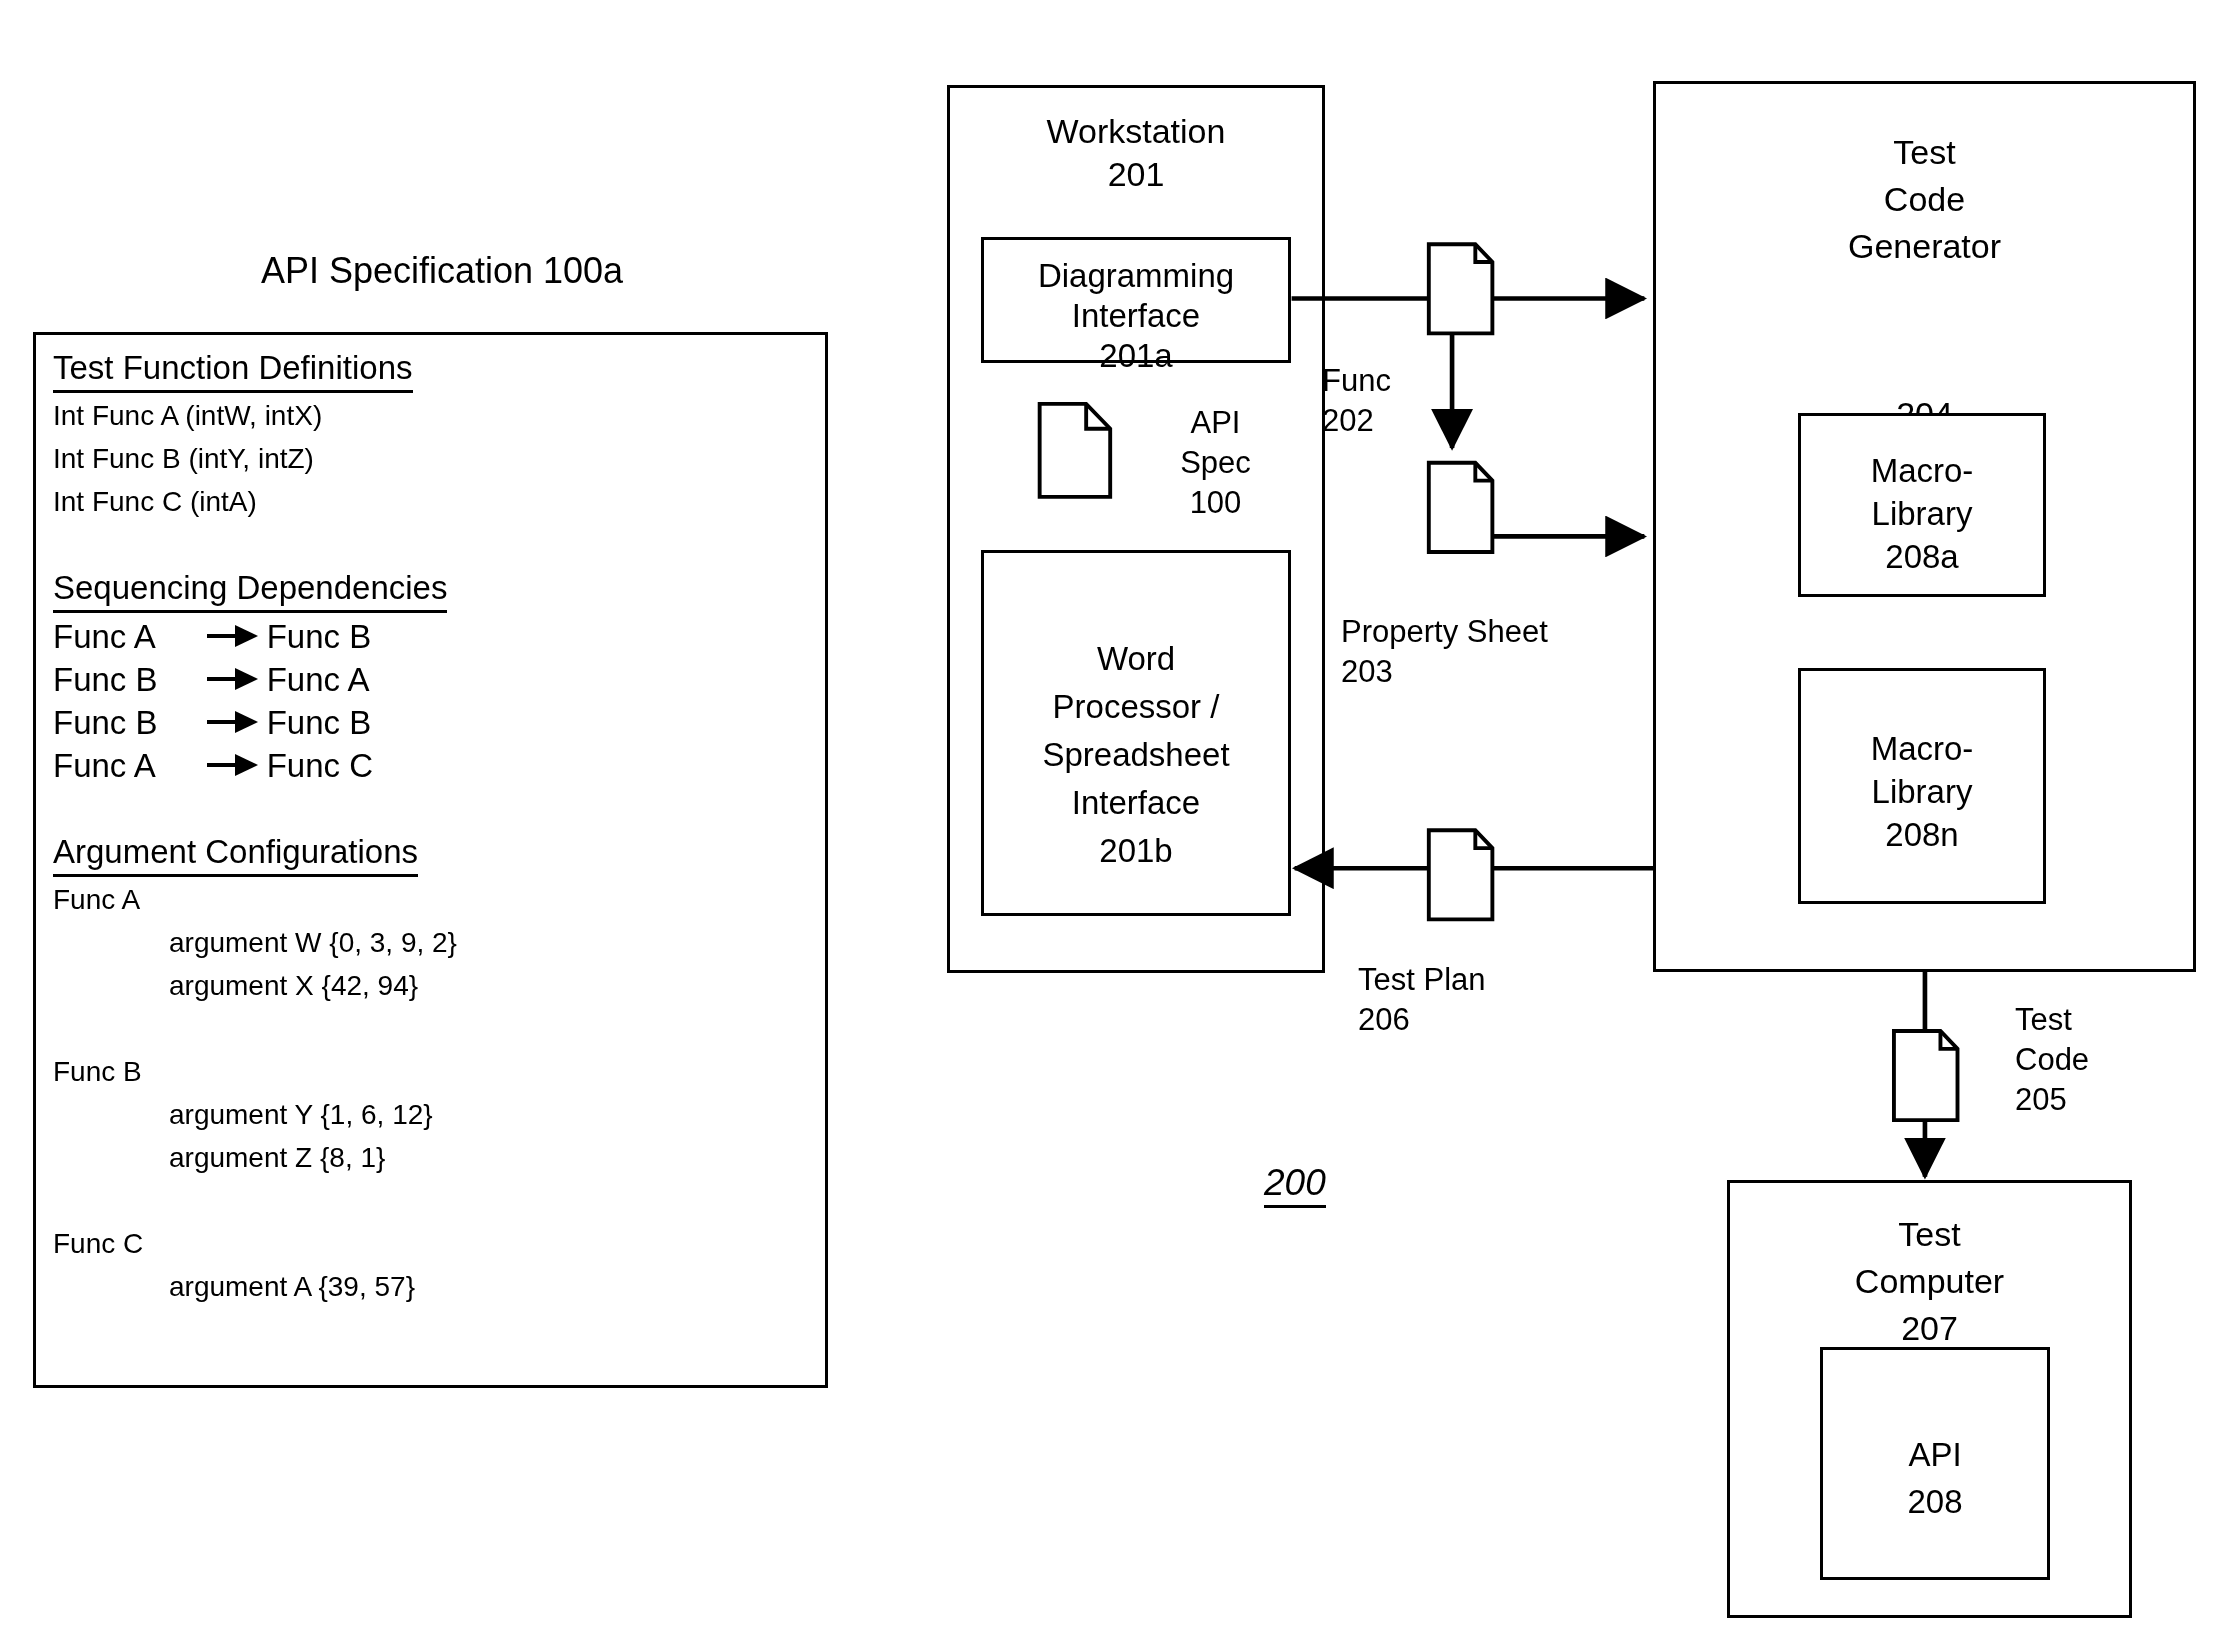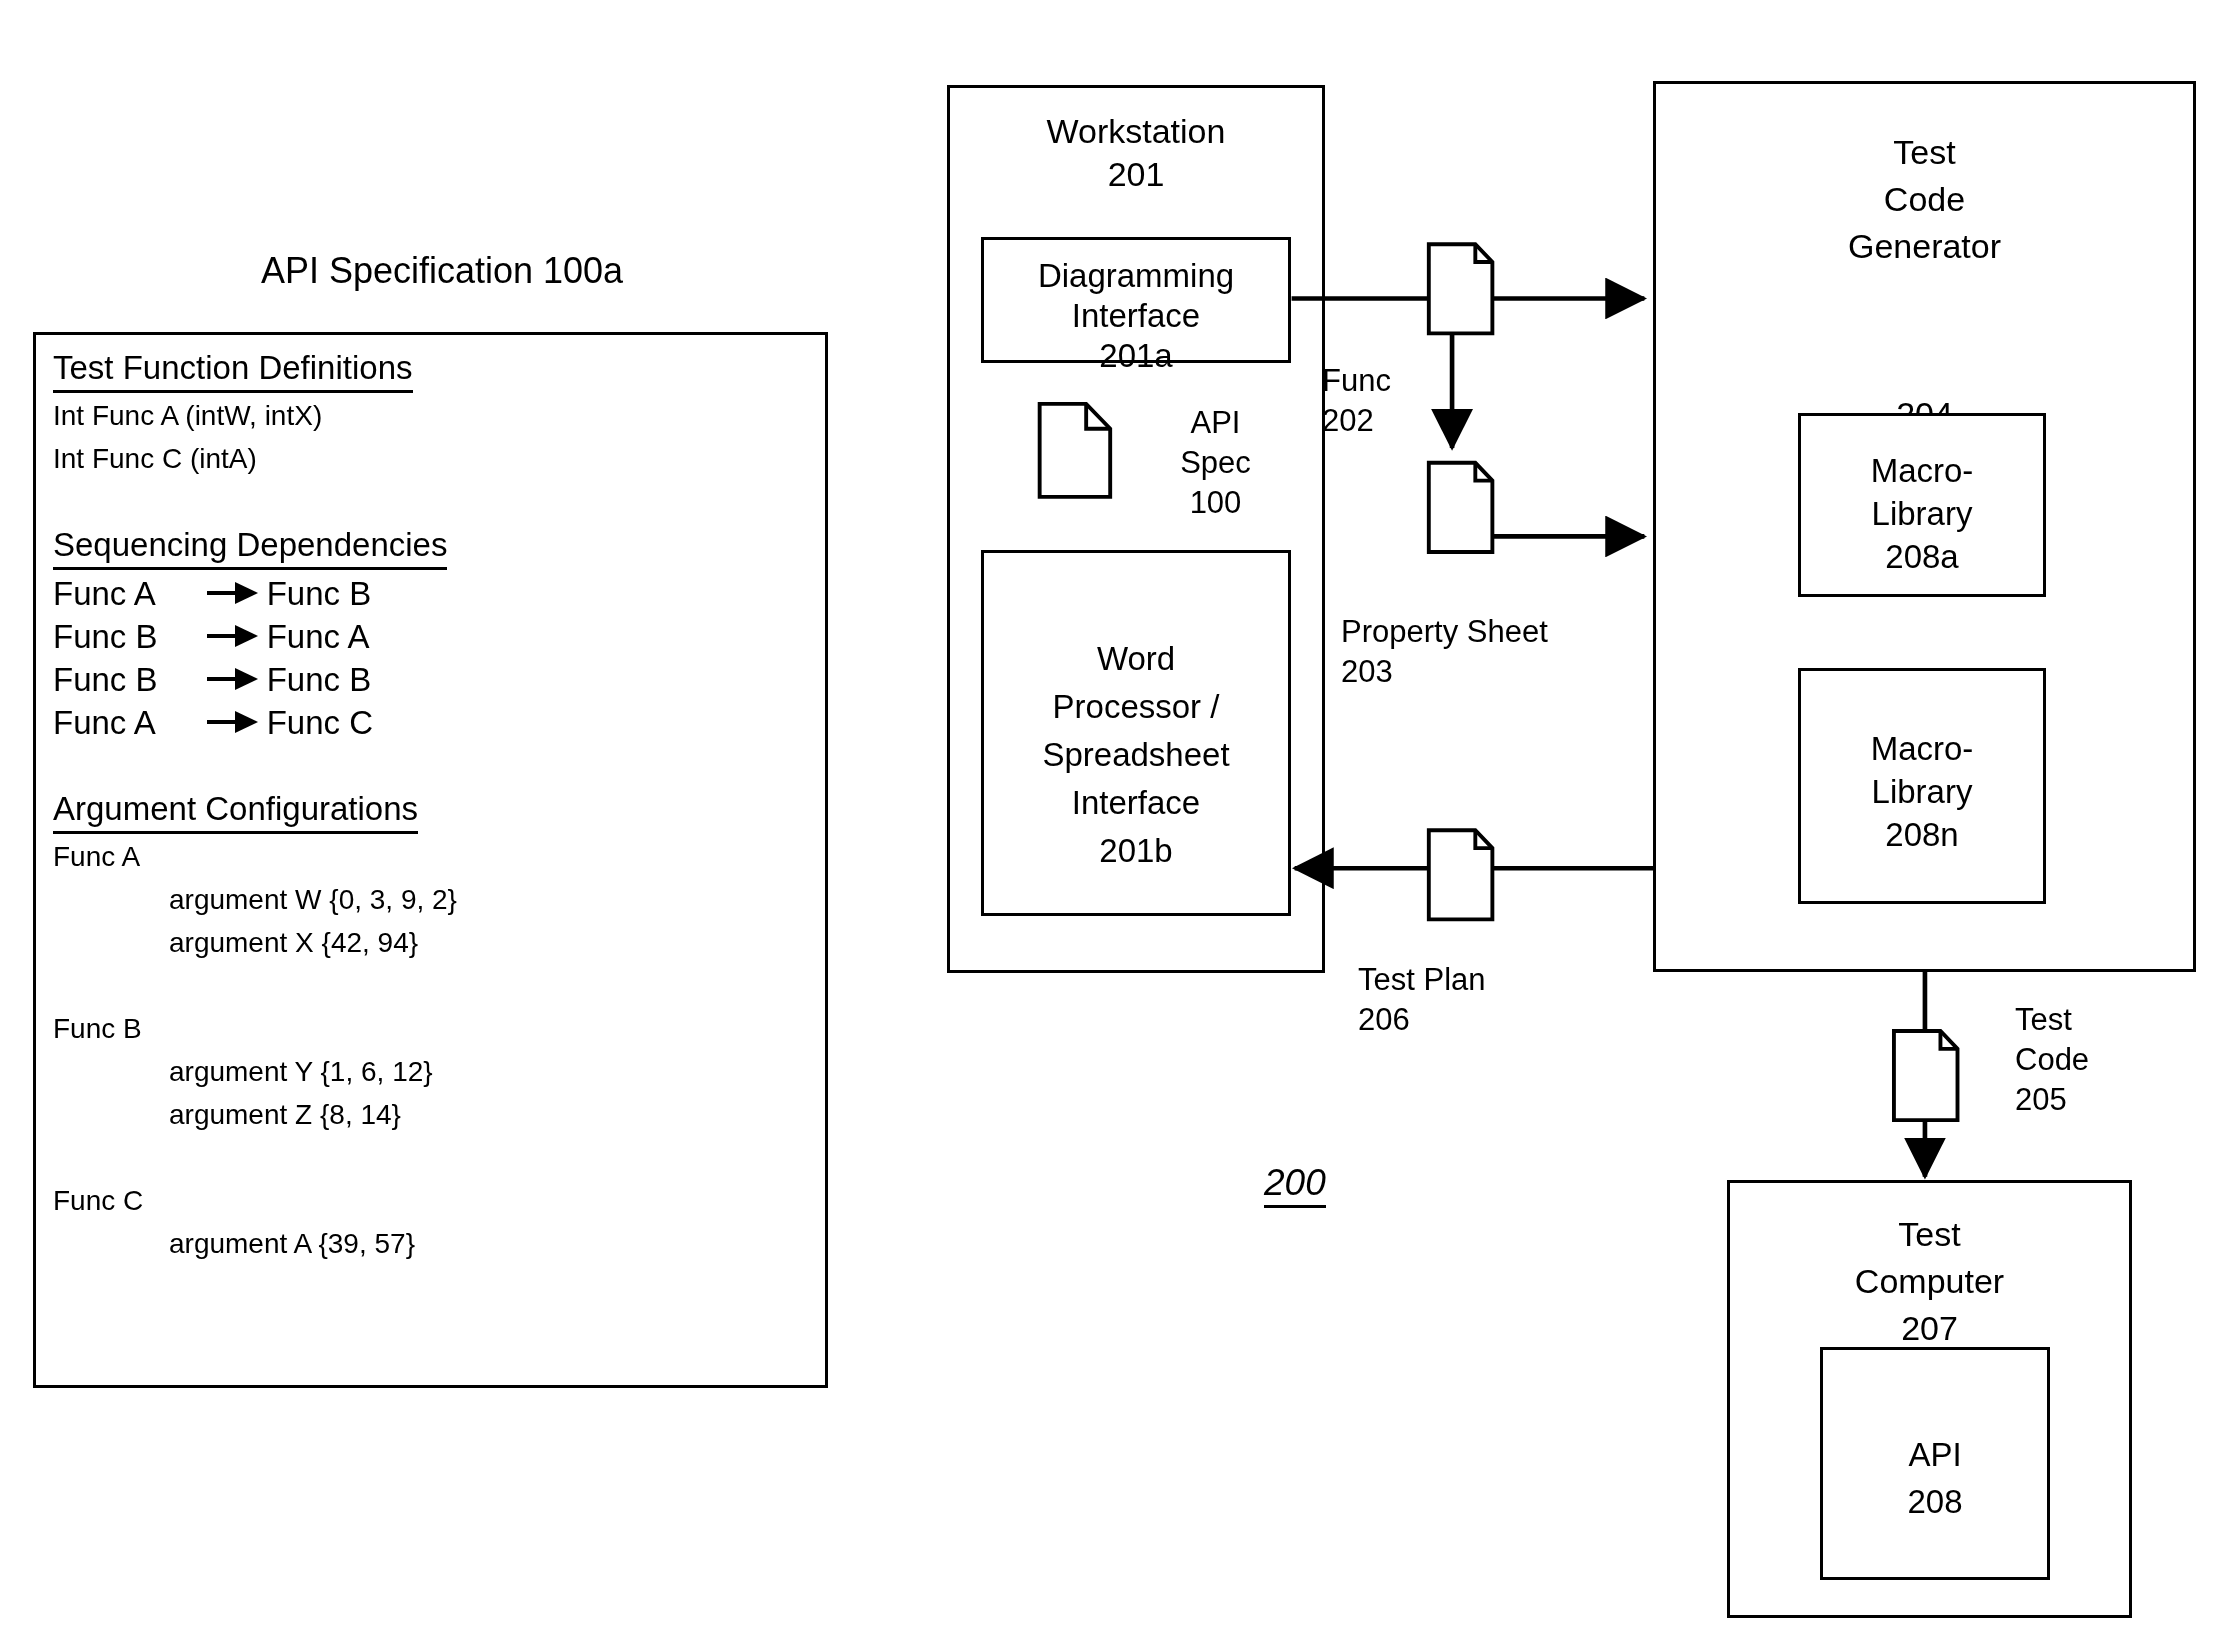--- a/index.html
+++ b/index.html
@@ -161,20 +161,21 @@
 
   <div class="abs" id="api-spec-title">API Specification 100a</div>
 
   <div class="abs box" id="api-spec-box">
 
     <div class="spec-inner">
 
       <div>
         <div class="spec-heading">Test Function Definitions</div>
         <div class="spec-line">Int Func A (intW, intX)</div>
+        <div class="spec-line">Int Func B (intY, intZ)</div>
         <div class="spec-line">Int Func C (intA)</div>
       </div>
 
       <div class="spec-gap"></div>
 
       <div>
         <div class="spec-heading">Sequencing Dependencies</div>
 
         <div class="dep-row">
           <span class="dep-from">Func A</span>
@@ -204,21 +205,21 @@
         <div class="spec-heading">Argument Configurations</div>
 
         <div class="spec-line">Func A</div>
         <div class="spec-line arg-indent">argument W {0, 3, 9, 2}</div>
         <div class="spec-line arg-indent">argument X {42, 94}</div>
 
         <div class="spec-gap"></div>
 
         <div class="spec-line">Func B</div>
         <div class="spec-line arg-indent">argument Y {1, 6, 12}</div>
-        <div class="spec-line arg-indent">argument Z {8, 14}</div>
+        <div class="spec-line arg-indent">argument Z {8, 1}</div>
 
         <div class="spec-gap"></div>
 
         <div class="spec-line">Func C</div>
         <div class="spec-line arg-indent">argument A {39, 57}</div>
       </div>
 
     </div>
   </div>
 

